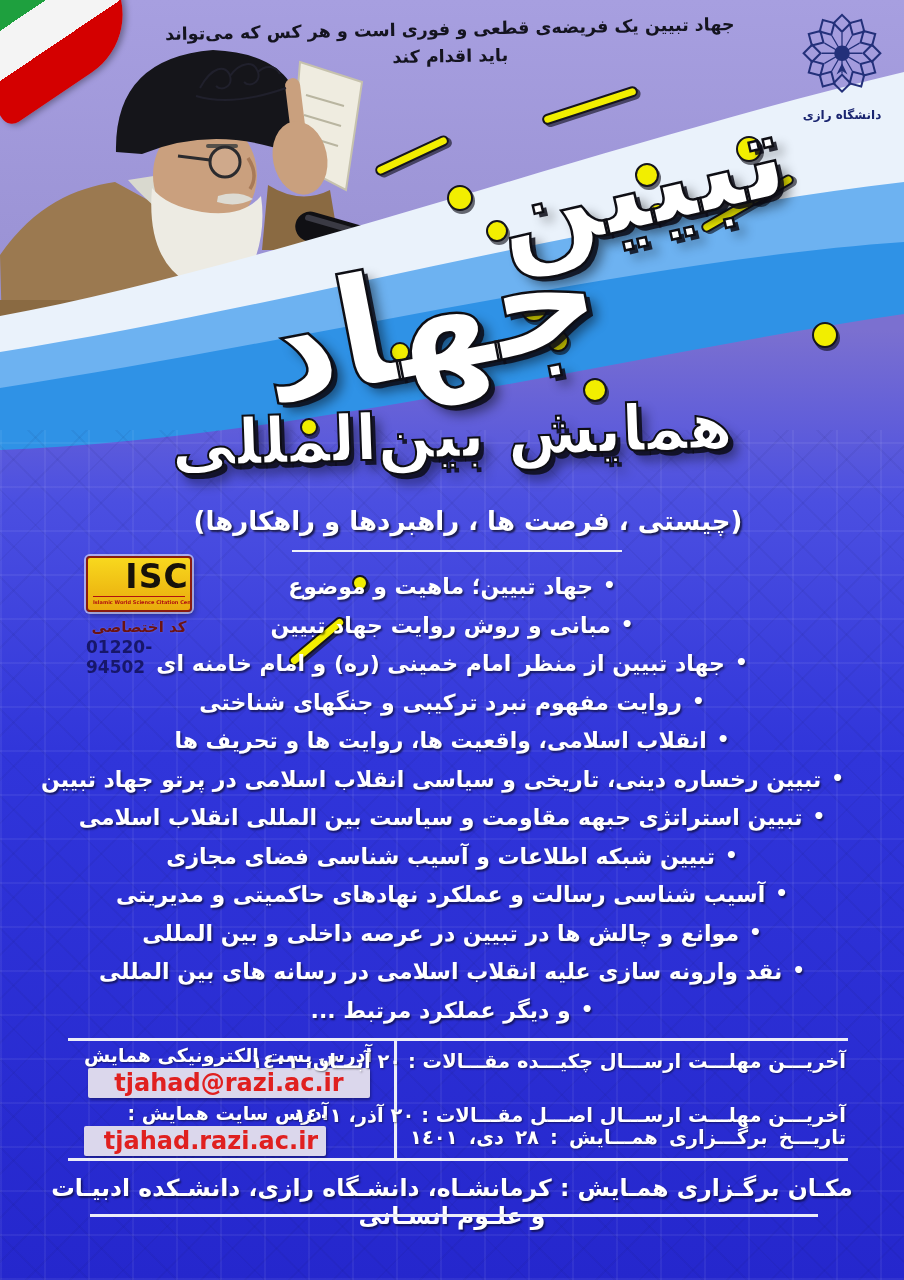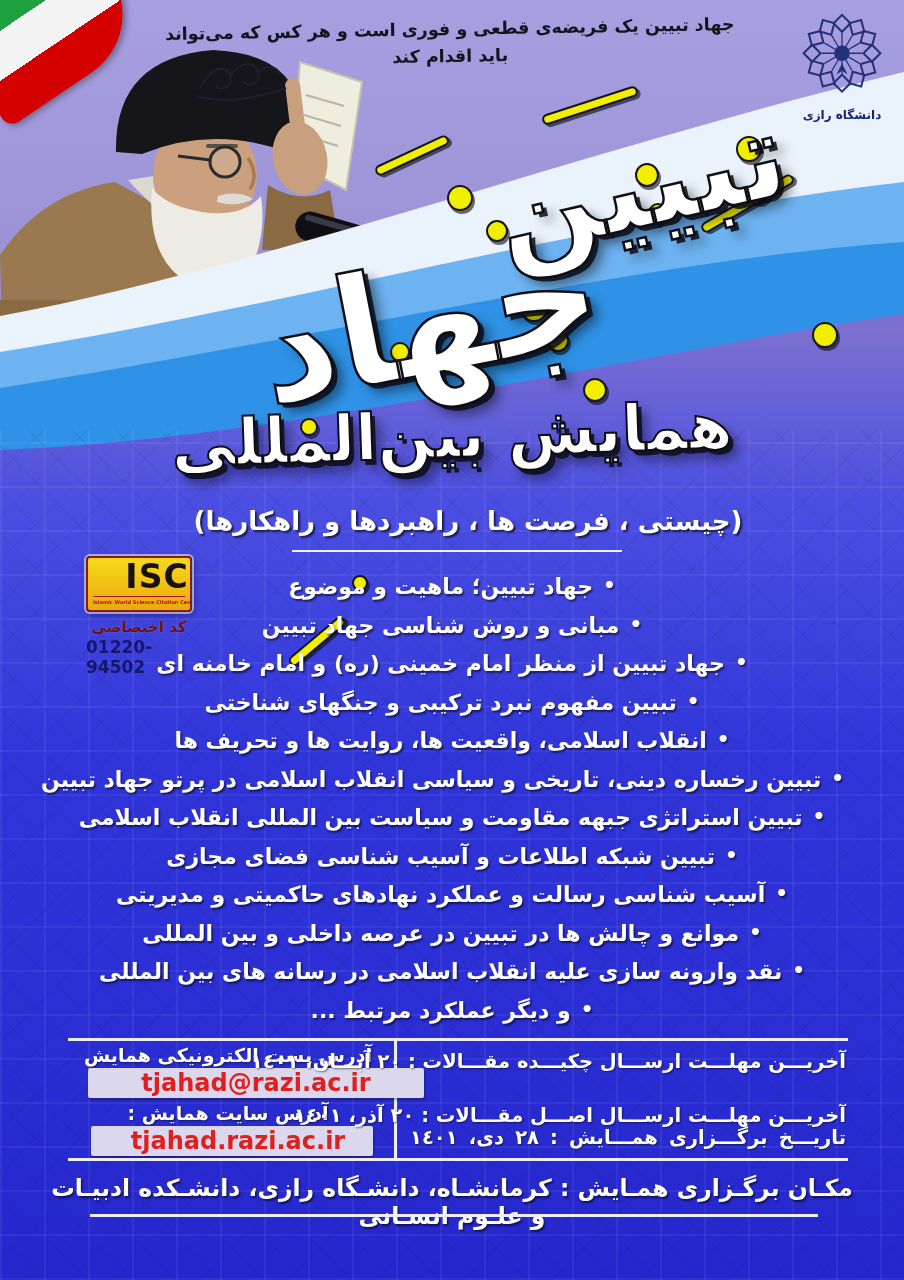--- a/index.html
+++ b/index.html
@@ -238,40 +238,40 @@
 
   <div class="abs isc-box">
     <div class="isc-acronym">ISC</div>
     <div class="isc-full">Islamic World Science Citation Center</div>
   </div>
   <div class="abs isc-code-label rtl">کد اختصاصی</div>
   <div class="abs isc-code">01220-94502</div>
 
   <div class="abs topics rtl">
     <span class="topic"><span class="b">•</span><span>جهاد تبیین؛ ماهیت و موضوع</span></span>
-    <span class="topic"><span class="b">•</span><span>مبانی و روش شناسی جهاد تبیین</span></span>
+    <span class="topic"><span class="b">•</span><span>مبانی و روش روایت جهاد تبیین</span></span>
     <span class="topic"><span class="b">•</span><span>جهاد تبیین از منظر امام خمینی (ره) و امام خامنه ای</span></span>
-    <span class="topic"><span class="b">•</span><span>تبیین مفهوم نبرد ترکیبی و جنگهای شناختی</span></span>
+    <span class="topic"><span class="b">•</span><span>روایت مفهوم نبرد ترکیبی و جنگهای شناختی</span></span>
     <span class="topic"><span class="b">•</span><span>انقلاب اسلامی، واقعیت ها، روایت ها و تحریف ها</span></span>
     <span class="topic"><span class="b">•</span><span>تبیین رخساره دینی، تاریخی و سیاسی انقلاب اسلامی در پرتو جهاد تبیین</span></span>
     <span class="topic"><span class="b">•</span><span>تبیین استراتژی جبهه مقاومت و سیاست بین المللی انقلاب اسلامی</span></span>
     <span class="topic"><span class="b">•</span><span>تبیین شبکه اطلاعات و آسیب شناسی فضای مجازی</span></span>
     <span class="topic"><span class="b">•</span><span>آسیب شناسی رسالت و عملکرد نهادهای حاکمیتی و مدیریتی</span></span>
     <span class="topic"><span class="b">•</span><span>موانع و چالش ها در تبیین در عرصه داخلی و بین المللی</span></span>
     <span class="topic"><span class="b">•</span><span>نقد وارونه سازی علیه انقلاب اسلامی در رسانه های بین المللی</span></span>
     <span class="topic"><span class="b">•</span><span>و دیگر عملکرد مرتبط ...</span></span>
   </div>
 
   <div class="abs hline" style="left:68px;top:1038px;width:780px;"></div>
   <div class="abs vline" style="left:394px;top:1040px;height:118px;"></div>
 
   <div class="abs contact-label rtl" style="left:80px;top:1044px;width:296px;">آدرس پست الکترونیکی همایش :</div>
-  <div class="abs link-bar" style="left:88px;top:1068px;width:336px;height:30px;">tjahad@razi.ac.ir</div>
+  <div class="abs link-bar" style="left:88px;top:1068px;width:282px;height:30px;">tjahad@razi.ac.ir</div>
   <div class="abs contact-label rtl" style="left:80px;top:1102px;width:296px;">آدرس سایت همایش :</div>
-  <div class="abs link-bar" style="left:91px;top:1126px;width:282px;height:30px;padding-left:12px;">tjahad.razi.ac.ir</div>
+  <div class="abs link-bar" style="left:84px;top:1126px;width:242px;height:30px;padding-left:12px;">tjahad.razi.ac.ir</div>
 
   <div class="abs deadline rtl" style="left:410px;top:1050px;width:436px;">آخریـــن مهلـــت ارســـال چکیـــده مقـــالات : ٢٠ آبـــان، ١٤٠١</div>
   <div class="abs deadline rtl" style="left:410px;top:1088px;width:436px;margin-top:16px;">آخریـــن مهلـــت ارســـال اصـــل مقـــالات : ٢٠ آذر، ١٤٠١</div>
   <div class="abs deadline rtl" style="left:410px;top:1126px;width:436px;">تاریـــخ برگـــزاری همـــایش : ٢٨ دی، ١٤٠١</div>
 
   <div class="abs hline" style="left:68px;top:1158px;width:780px;"></div>
 
   <div class="abs location rtl">مکـان برگـزاری همـایش : کرمانشـاه، دانشـگاه رازی، دانشـکده ادبیـات و علـوم انسـانی</div>
   <div class="abs hline" style="left:90px;top:1214px;width:728px;"></div>
 

